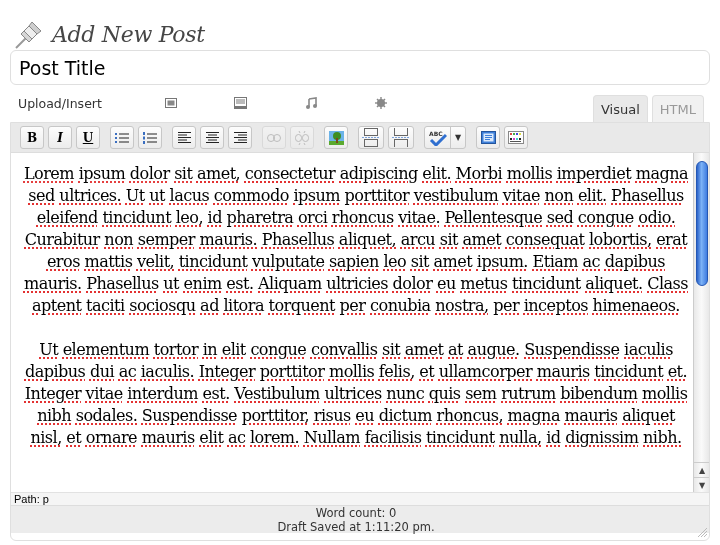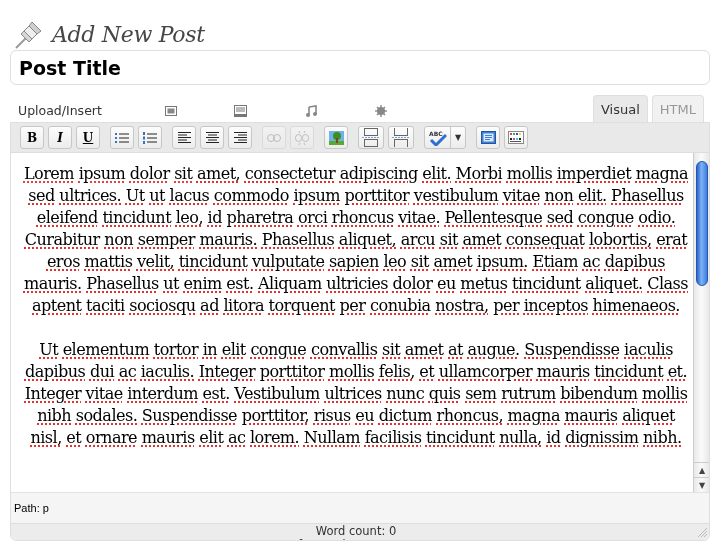--- a/index.html
+++ b/index.html
@@ -5,23 +5,23 @@
   * { box-sizing: border-box; margin: 0; padding: 0; }
   html, body { width: 720px; height: 545px; overflow: hidden; background: #ffffff; }
   body { position: relative; font-family: "DejaVu Sans", sans-serif; color: #333; }
 
   .header { position: absolute; left: 12px; top: 16px; height: 36px; display: flex; align-items: center; text-align: center; }
   .pin-icon { width: 34px; height: 34px; margin-right: 6px; }
   .page-title { font-family: "DejaVu Serif", serif; font-style: italic; font-size: 22px; color: #464646; letter-spacing: -0.3px; }
 
   .title-input { position: absolute; left: 10px; top: 50px; width: 700px; height: 35px;
     border: 1px solid #dfdfdf; border-radius: 6px; background: #fff;
-    font-family: "DejaVu Sans", sans-serif; font-size: 19px; color: #000; padding: 0 8px; outline: none; font-weight: bold; }
-
-  .media-bar { position: absolute; left: 18px; top: 96px; height: 22px; display: flex; align-items: flex-end; font-size: 12.5px; color: #333; gap: 44px; }
+    font-family: "DejaVu Sans", sans-serif; font-size: 19px; color: #000; padding: 0 8px; outline: none; }
+
+  .media-bar { position: absolute; left: 18px; top: 96px; height: 22px; display: flex; align-items: flex-start; font-size: 12.5px; color: #333; gap: 44px; }
   .media-bar .lbl { margin-right: 12px; }
   .media-icon { width: 14px; height: 14px; margin: 0 6px; display: inline-flex; align-items: center; justify-content: center; }
 
   .tabs { position: absolute; top: 95px; left: 593px; height: 28px; display: flex; }
   .tab { height: 28px; padding: 0 7px; font-size: 13px; display: flex; align-items: center;
     border: 1px solid #dfdfdf; border-bottom: none; border-radius: 4px 4px 0 0; margin-right: 4px; text-align: center; }
   .tab.active { background: #e9e9e9; color: #333; }
   .tab.inactive { background: #f1f1f1; color: #999; }
 
   .editor { position: absolute; left: 10px; top: 122px; width: 700px; height: 419px;
@@ -41,21 +41,21 @@
   .content { position: absolute; left: 9px; top: 10px; width: 672px;
     font-family: "DejaVu Serif", serif; font-size: 16.1px; line-height: 22px; color: #000; letter-spacing: -0.55px; }
   .content p { margin-bottom: 22px; }
   .content .w { text-decoration: underline dotted #d00; text-underline-offset: 3px; }
 
   .scrollbar { position: absolute; right: 0; top: 0; width: 16px; height: 339px; background: linear-gradient(90deg,#e8e8e8,#fafafa,#e8e8e8); border-left: 1px solid #ccc; }
   .thumb { position: absolute; left: 2px; top: 8px; width: 12px; height: 125px; border-radius: 6px;
     background: linear-gradient(90deg,#2a62c9,#7cb2f6 45%,#3f7ce0); border: 1px solid #2457b4; }
   .sb-arrow { position: absolute; left: 0; width: 16px; height: 15px; font-size: 8px; color: #444; display: flex; align-items: center; justify-content: center; border-top: 1px solid #ccc; }
 
-  .pathbar { height: 32px; background: #f5f5f5; border-top: 1px solid #e2e2e2; border-bottom: 1px solid #ddd; font-size: 11px; color: #000; padding-left: 3px; display: flex; align-items: center; font-family: "Liberation Sans", sans-serif; }
+  .pathbar { height: 14px; background: #f5f5f5; border-top: 1px solid #e2e2e2; border-bottom: 1px solid #ddd; font-size: 11px; color: #000; padding-left: 3px; display: flex; align-items: center; font-family: "Liberation Sans", sans-serif; }
   .footer { height: 27px; background: #ececec; display: flex; align-items: center; justify-content: space-between; padding: 0 16px 0 8px; font-size: 11.5px; color: #333; flex-direction: column; }
 </style>
 </head>
 <body>
 
 <div class="header">
   <svg class="pin-icon" viewBox="0 0 34 34">
     <line x1="4" y1="31" x2="14" y2="21" stroke="#999" stroke-width="2"></line>
     <path d="M12 14 L20 22 L17 25 L9 17 Z" fill="#d6d6d6" stroke="#888"></path>
     <path d="M17 9 L25 17 L20 22 L12 14 Z" fill="#eee" stroke="#888"></path>

